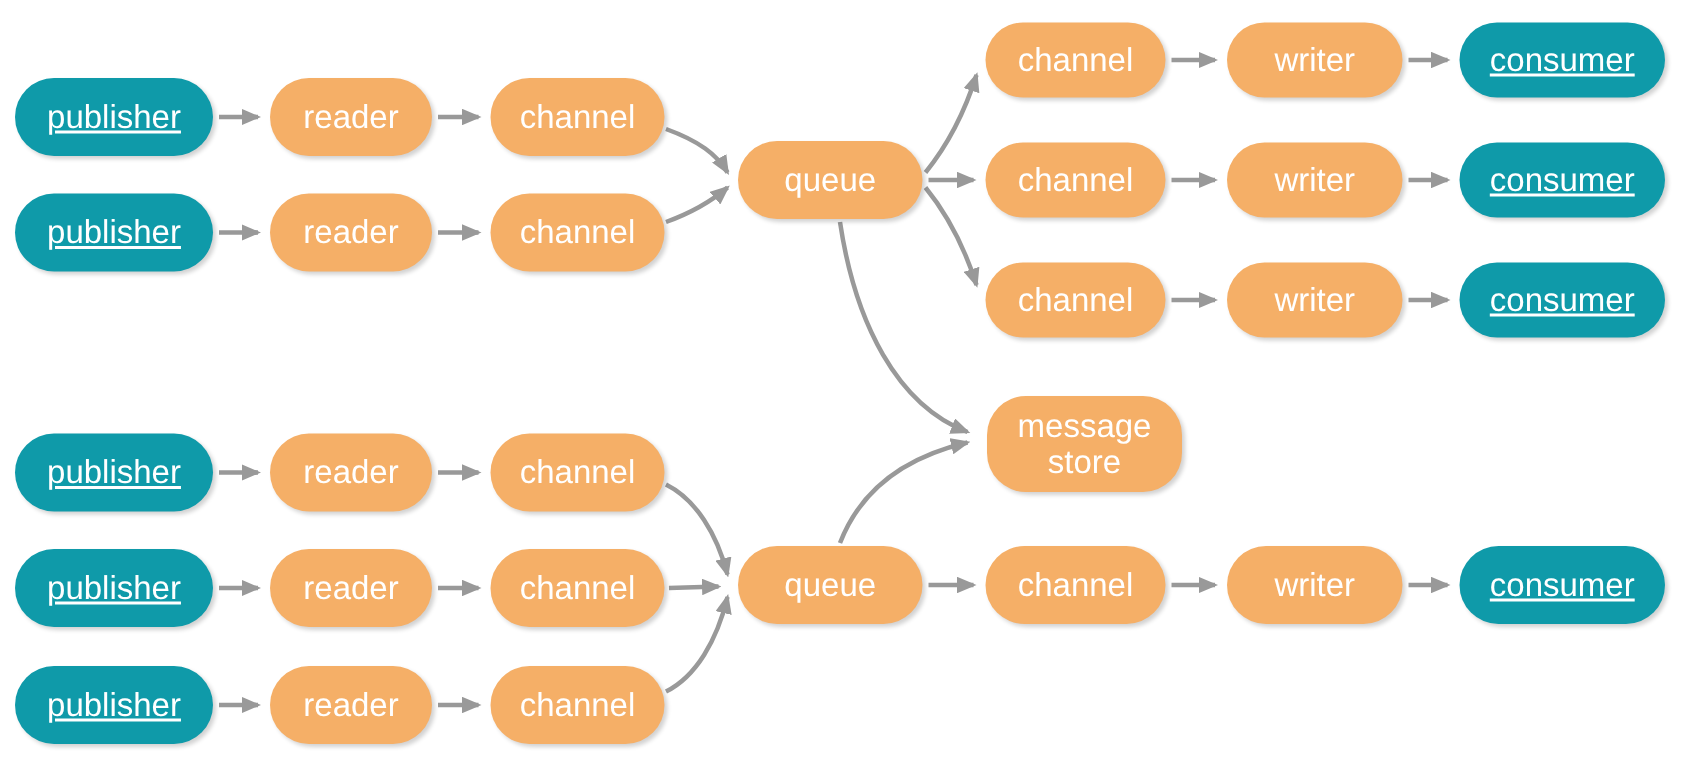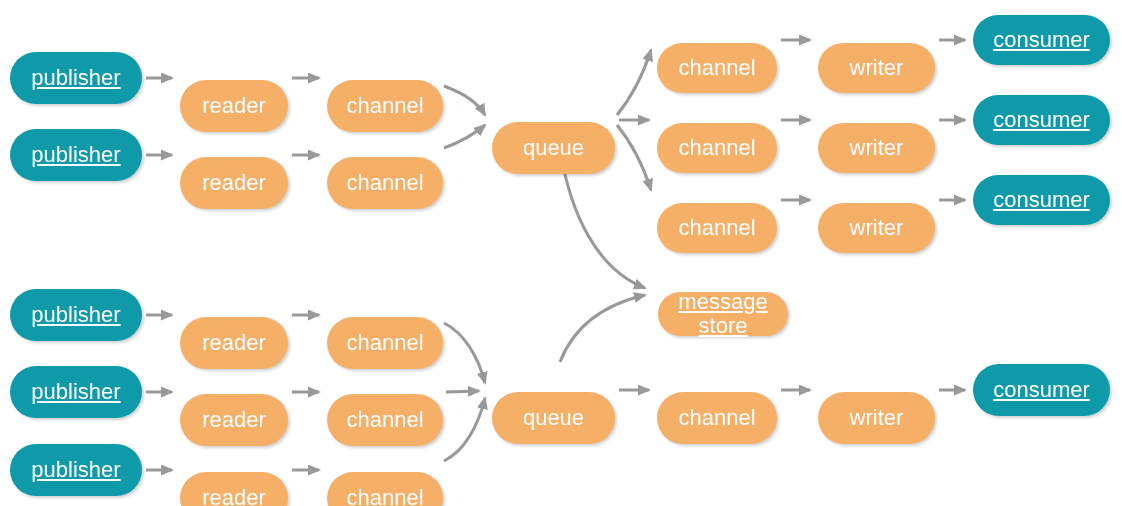--- a/index.html
+++ b/index.html
@@ -39,21 +39,21 @@
     border-radius: 26px;
     color: var(--label, #ffffff);
     font-size: 22px;
     line-height: 1.1;
     padding: 0 6px;
     box-sizing: border-box;
     box-shadow: 2px 2px 3px rgba(0,0,0,0.18);
     user-select: none;
   }
   .node.accent  { background: var(--accent, #0F9AA9); text-decoration: underline; }
-  .node.primary { background: var(--primary, #F5AF67); margin-top: 28px; }
+  .node.primary { background: var(--primary, #F5AF67); }
 </style>
 </head>
 <body>
 
 <div id="canvas">
   <svg id="edge-layer" viewBox="0 0 1122 506" xmlns="http://www.w3.org/2000/svg">
     <defs>
       <marker id="arrowhead" viewBox="0 0 13 11" refX="11" refY="5.5" markerWidth="13" markerHeight="11" markerUnits="userSpaceOnUse" orient="auto">
         <path d="M0 0 L13 5.5 L0 11 Z"></path>
       </marker>
@@ -98,21 +98,21 @@
       <div class="node primary" style="left: 492px; top: 94px; width: 123px; height: 52px;">queue</div>
       <div class="node primary" style="left: 657px; top: 15px; width: 120px; height: 50px;">channel</div>
       <div class="node primary" style="left: 818px; top: 15px; width: 117px; height: 50px;">writer</div>
       <div class="node accent" style="left: 973px; top: 15px; width: 137px; height: 50px;">consumer</div>
       <div class="node primary" style="left: 657px; top: 95px; width: 120px; height: 50px;">channel</div>
       <div class="node primary" style="left: 818px; top: 95px; width: 117px; height: 50px;">writer</div>
       <div class="node accent" style="left: 973px; top: 95px; width: 137px; height: 50px;">consumer</div>
       <div class="node primary" style="left: 657px; top: 175px; width: 120px; height: 50px;">channel</div>
       <div class="node primary" style="left: 818px; top: 175px; width: 117px; height: 50px;">writer</div>
       <div class="node accent" style="left: 973px; top: 175px; width: 137px; height: 50px;">consumer</div>
-      <div class="node primary" style="left: 658px; top: 264px; width: 130px; height: 44px; text-decoration: underline;">message store</div>
+      <div class="node primary" style="left: 658px; top: 264px; width: 130px; height: 64px;">message store</div>
       <div class="node accent" style="left: 10px; top: 289px; width: 132px; height: 52px;">publisher</div>
       <div class="node primary" style="left: 180px; top: 289px; width: 108px; height: 52px;">reader</div>
       <div class="node primary" style="left: 327px; top: 289px; width: 116px; height: 52px;">channel</div>
       <div class="node accent" style="left: 10px; top: 366px; width: 132px; height: 52px;">publisher</div>
       <div class="node primary" style="left: 180px; top: 366px; width: 108px; height: 52px;">reader</div>
       <div class="node primary" style="left: 327px; top: 366px; width: 116px; height: 52px;">channel</div>
       <div class="node accent" style="left: 10px; top: 444px; width: 132px; height: 52px;">publisher</div>
       <div class="node primary" style="left: 180px; top: 444px; width: 108px; height: 52px;">reader</div>
       <div class="node primary" style="left: 327px; top: 444px; width: 116px; height: 52px;">channel</div>
       <div class="node primary" style="left: 492px; top: 364px; width: 123px; height: 52px;">queue</div>

